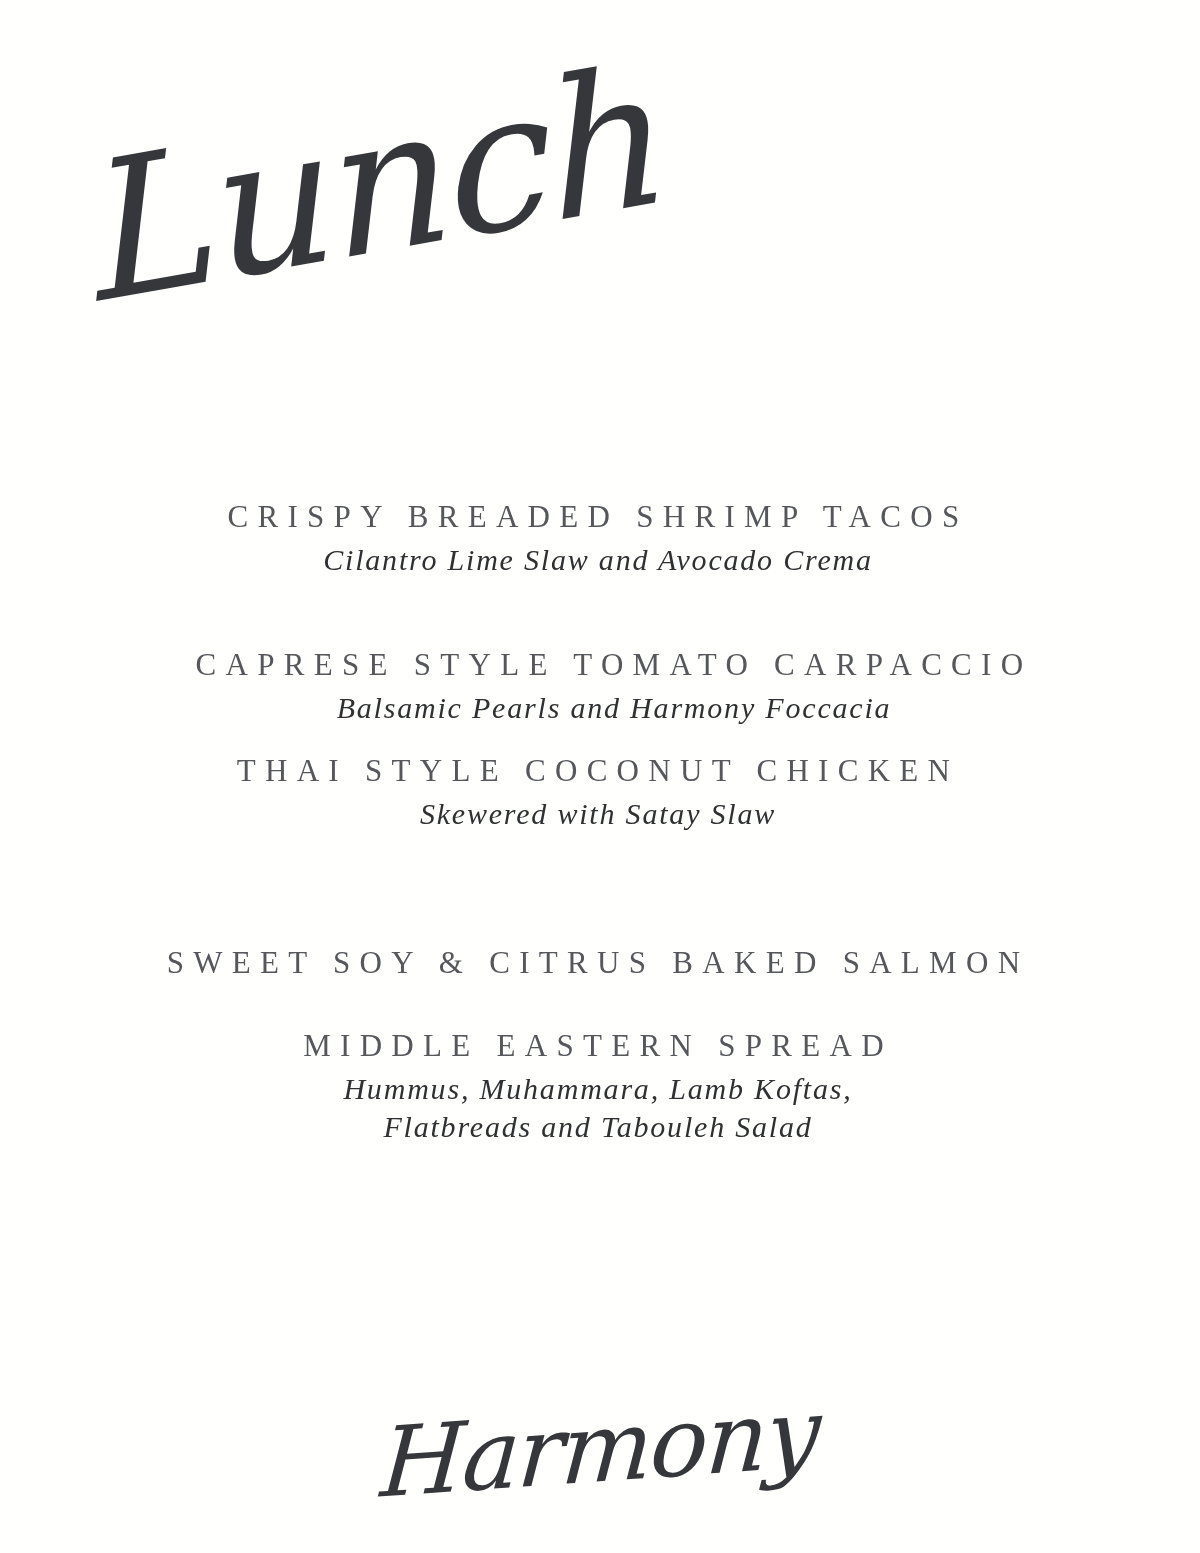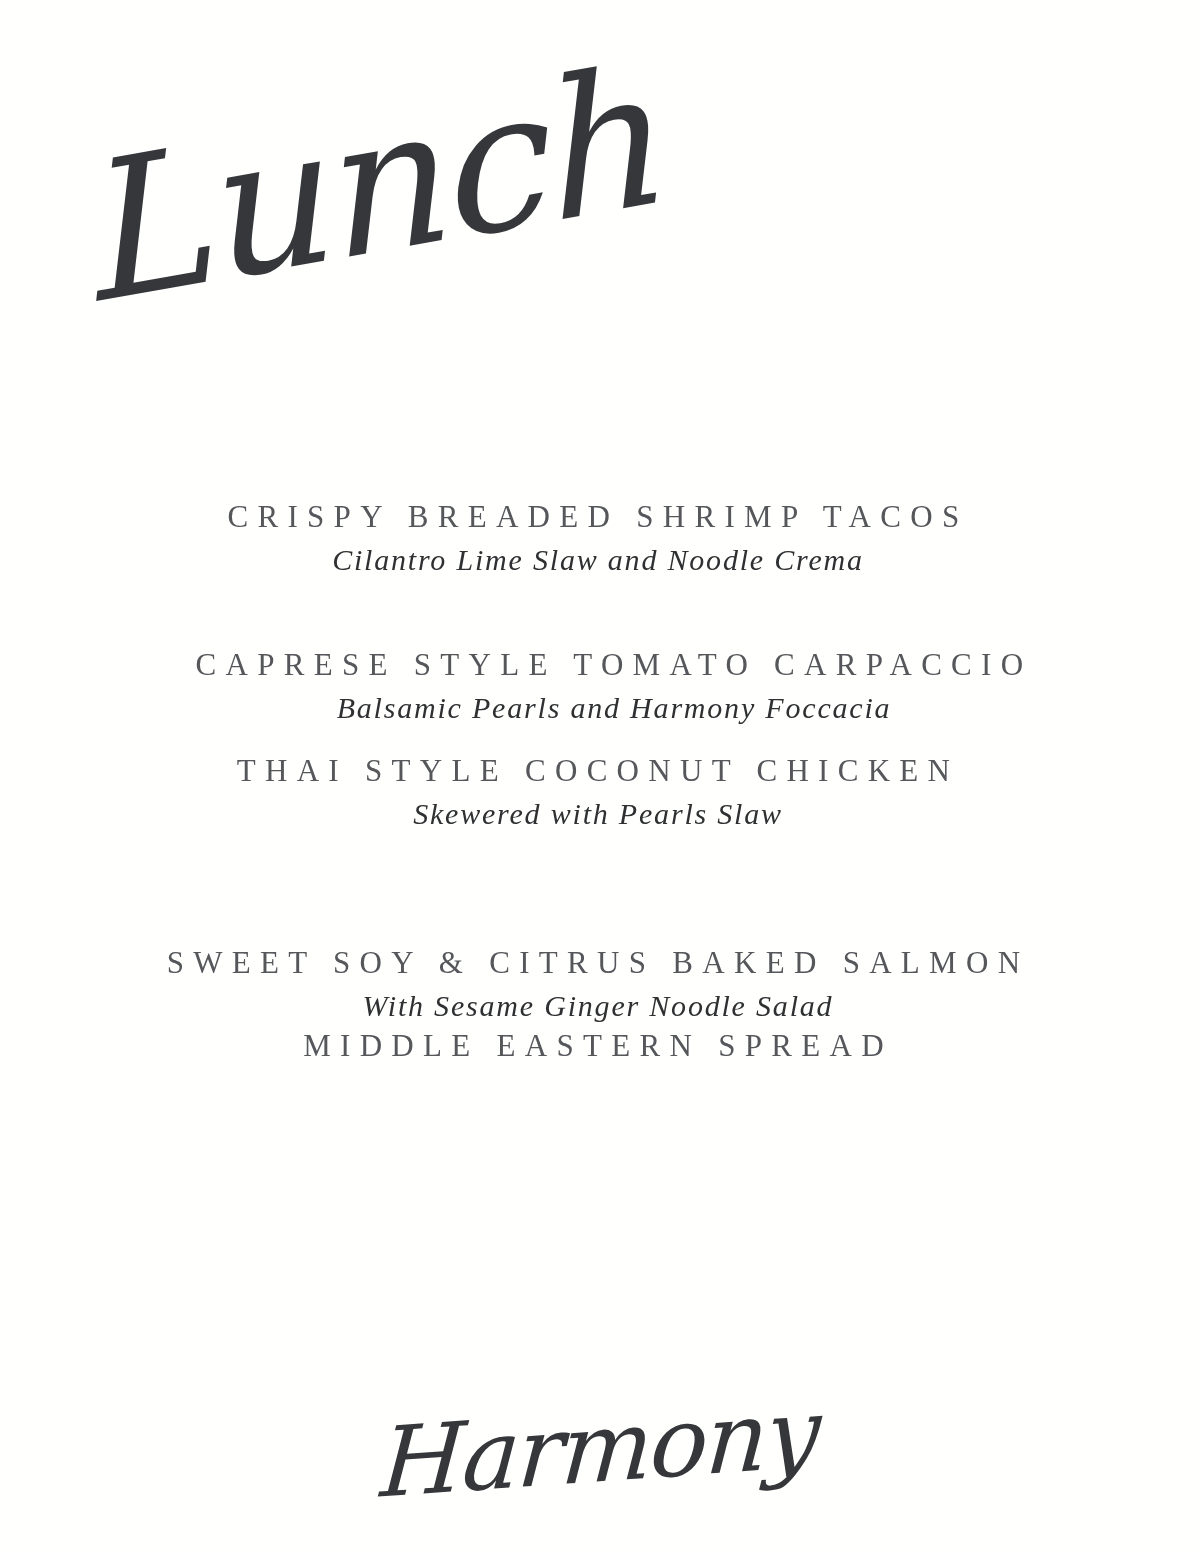--- a/index.html
+++ b/index.html
@@ -79,37 +79,38 @@
 </style>
 </head>
 <body>
 
 <div class="page">
 
   <div class="script-title">Lunch</div>
 
   <div class="menu-item item-1">
     <div class="item-name">CRISPY BREADED SHRIMP TACOS</div>
-    <div class="item-desc">Cilantro Lime Slaw and Noodle Crema</div>
+    <div class="item-desc">Cilantro Lime Slaw and Avocado Crema</div>
   </div>
 
   <div class="menu-item item-2">
     <div class="item-name">CAPRESE STYLE TOMATO CARPACCIO</div>
     <div class="item-desc">Balsamic Pearls and Harmony Foccacia</div>
   </div>
 
   <div class="menu-item item-3">
     <div class="item-name">THAI STYLE COCONUT CHICKEN</div>
-    <div class="item-desc">Skewered with Pearls Slaw</div>
+    <div class="item-desc">Skewered with Satay Slaw</div>
   </div>
 
   <div class="menu-item item-4">
     <div class="item-name">SWEET SOY &amp; CITRUS BAKED SALMON</div>
-    <div class="item-desc">With Sesame Ginger Noodle Salad</div>
   </div>
 
   <div class="menu-item item-5">
     <div class="item-name">MIDDLE EASTERN SPREAD</div>
+    <div class="item-desc">Hummus, Muhammara, Lamb Koftas,
+Flatbreads and Tabouleh Salad</div>
   </div>
 
   <div class="script-signature">Harmony</div>
 
 </div>
 
 </body></html>

